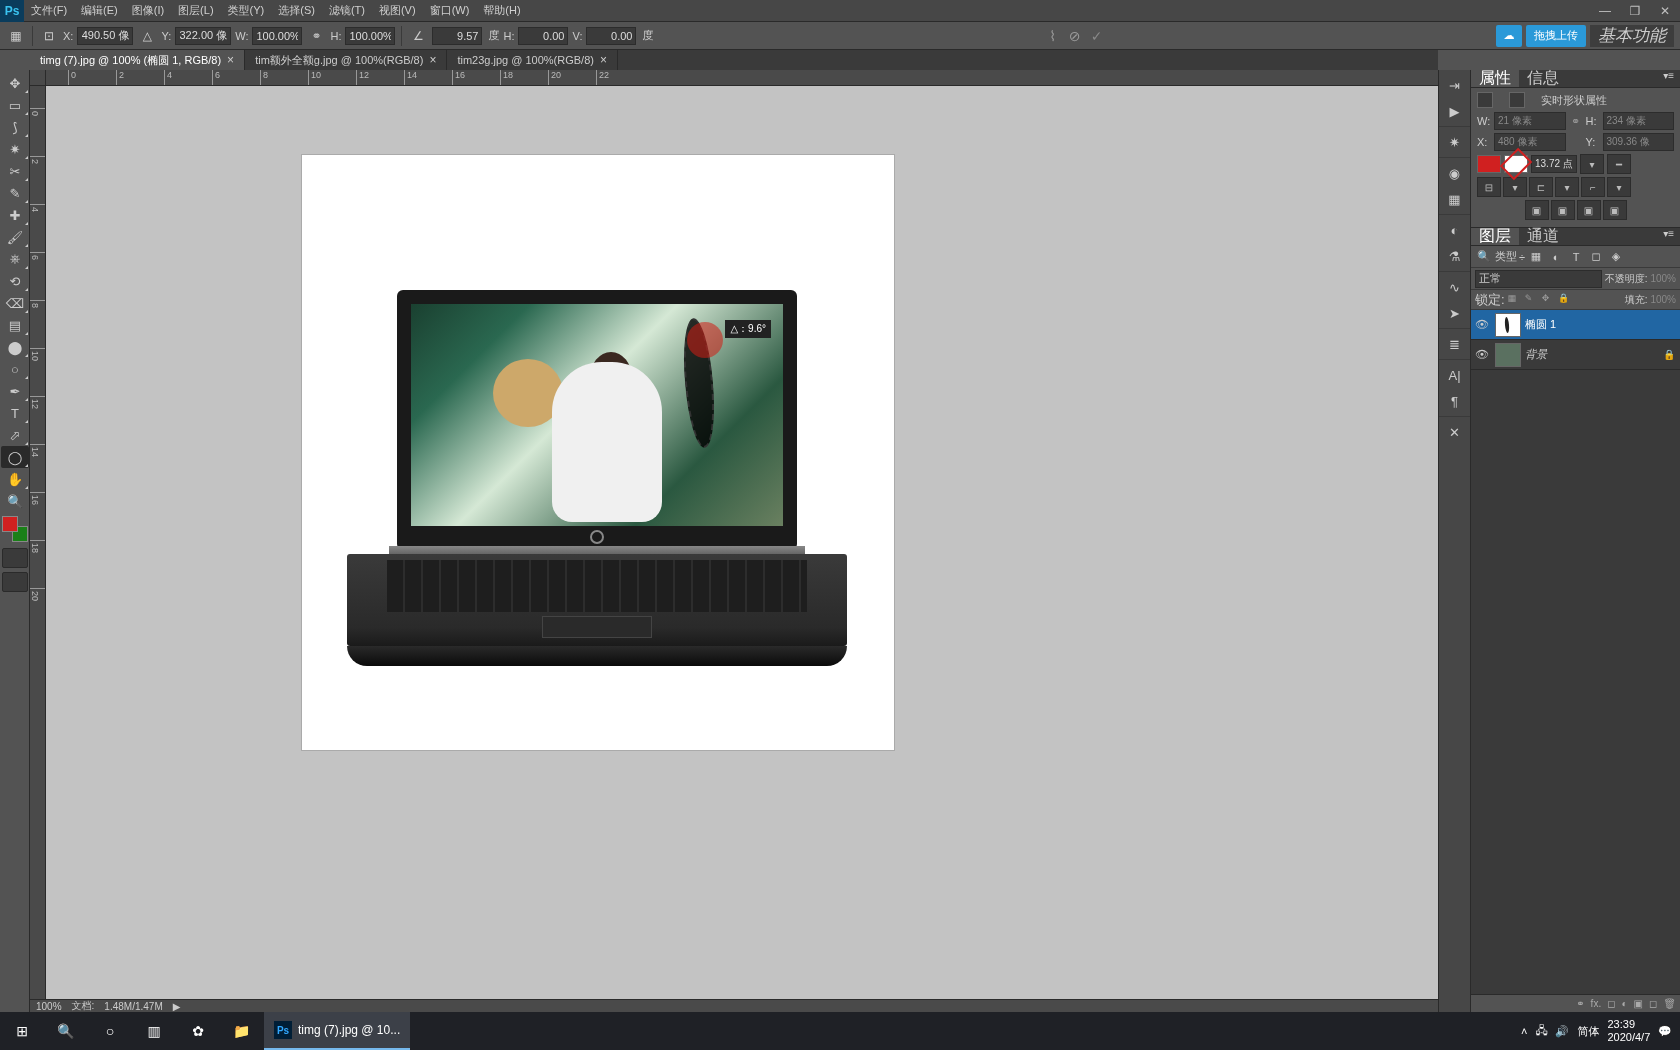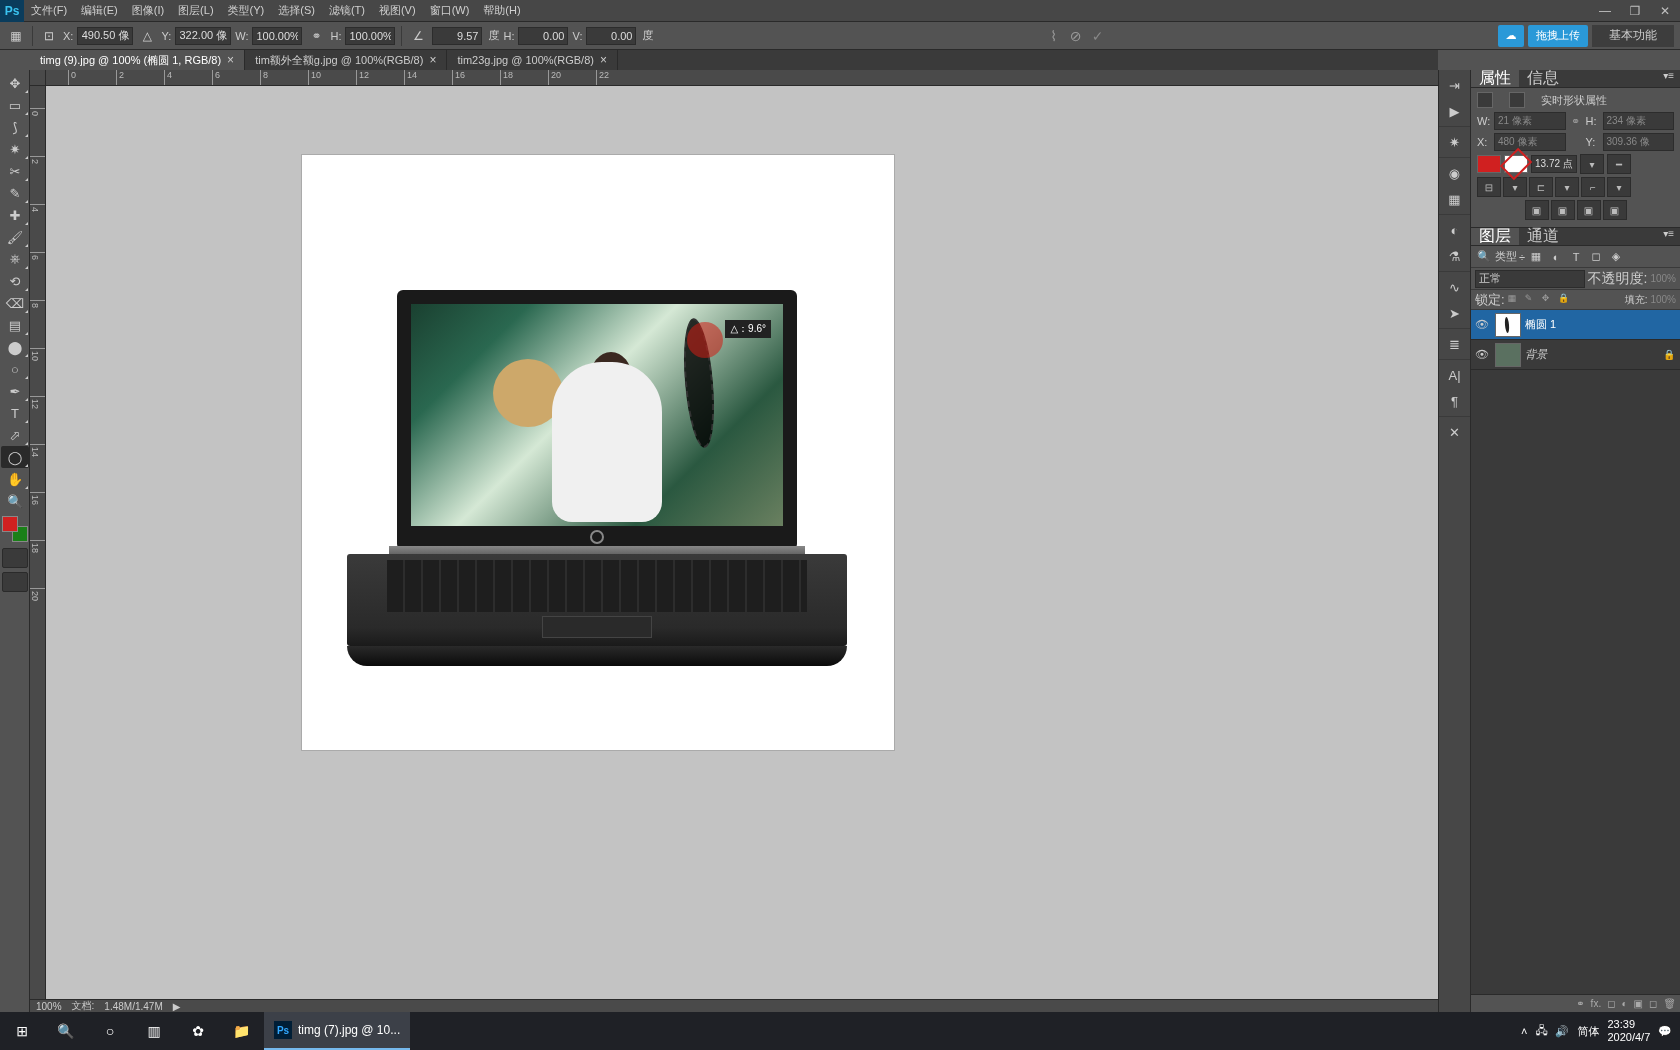--- a/index.html
+++ b/index.html
@@ -19,21 +19,21 @@
 .opt-label { color: #ccc; font-size: 11px; }
 .opt-field { width: 50px; height: 18px; background: #3a3a3a; border: 1px solid #2c2c2c; color: #ddd; font-size: 11px; padding: 0 3px; text-align: right; }
 .opt-field.wide { width: 56px; }
 .opt-unit { color: #ccc; font-size: 11px; margin-left: 2px; }
 .opt-spacer { flex: 1; }
 .opt-check { width: 18px; height: 18px; display: flex; align-items: center; justify-content: center; color: #999; font-size: 14px; }
 .opt-check.commit { color: #888; }
 .top-right { display: flex; align-items: center; gap: 4px; }
 .cloud-btn { width: 26px; height: 22px; background: #2a99d8; display: flex; align-items: center; justify-content: center; color: #fff; border-radius: 2px; }
 .upload-btn { background: #2a99d8; color: #fff; padding: 2px 8px; font-size: 11px; border-radius: 2px; height: 22px; display: flex; align-items: center; }
-.workspace-btn { background: #3d3d3d; color: #ccc; padding: 2px 17px; font-size: 12px; height: 22px; display: flex; align-items: center; }
+.workspace-btn { background: #3d3d3d; color: #ccc; padding: 2px 8px; font-size: 17px; height: 22px; display: flex; align-items: center; font-style: italic; }
 
 
 .tabs { height: 20px; background: #3a3a3a; display: flex; align-items: stretch; margin-left: 30px; margin-right: 242px; }
 .tab { padding: 0 10px; display: flex; align-items: center; gap: 6px; font-size: 11px; color: #ccc; border-right: 1px solid #2a2a2a; position: relative; }
 .tab.active { background: #535353; color: #fff; }
 .tab-close { color: #ccc; font-size: 12px; }
 
 
 .main { position: absolute; top: 70px; bottom: 38px; left: 0; right: 0; display: flex; }
 .toolbar-left { width: 30px; background: #535353; border-right: 1px solid #2a2a2a; display: flex; flex-direction: column; padding: 2px 0; }
@@ -179,21 +179,21 @@
   <div class="opt-spacer"></div>
   <div class="top-right">
     <div class="cloud-btn">☁</div>
     <div class="upload-btn">拖拽上传</div>
     <div class="workspace-btn">基本功能</div>
   </div>
 </div>
 
 <div class="tabs">
   <div class="tab active">
-    <span>timg (9).jpg @ 100% (椭圆 1, RGB/8)</span>
+    <span>timg (7).jpg @ 100% (椭圆 1, RGB/8)</span>
     <span class="tab-close">×</span>
   </div>
   <div class="tab">
     <span>tim额外全额g.jpg @ 100%(RGB/8)</span>
     <span class="tab-close">×</span>
   </div>
   <div class="tab">
     <span>tim23g.jpg @ 100%(RGB/8)</span>
     <span class="tab-close">×</span>
   </div>
@@ -370,21 +370,21 @@
         <span>类型</span>
         <span style="color:#ccc">÷</span>
         <div class="layers-filter-icon">▦</div>
         <div class="layers-filter-icon">◐</div>
         <div class="layers-filter-icon">T</div>
         <div class="layers-filter-icon">◻</div>
         <div class="layers-filter-icon">◈</div>
       </div>
       <div class="layers-row2">
         <div class="blend-select">正常</div>
-        <span style="font-size:14px;color:#ccc">不透明度:</span>
+        <span style="font-size:10px;color:#ccc">不透明度:</span>
         <span style="font-size:10px;color:#888">100%</span>
       </div>
       <div class="layers-row3">
         <span style="font-size:13px;color:#ccc">锁定:</span>
         <span class="lock-icon">▦</span>
         <span class="lock-icon">✎</span>
         <span class="lock-icon">✥</span>
         <span class="lock-icon">🔒</span>
         <span style="flex:1"></span>
         <span style="font-size:10px;color:#ccc">填充:</span>

